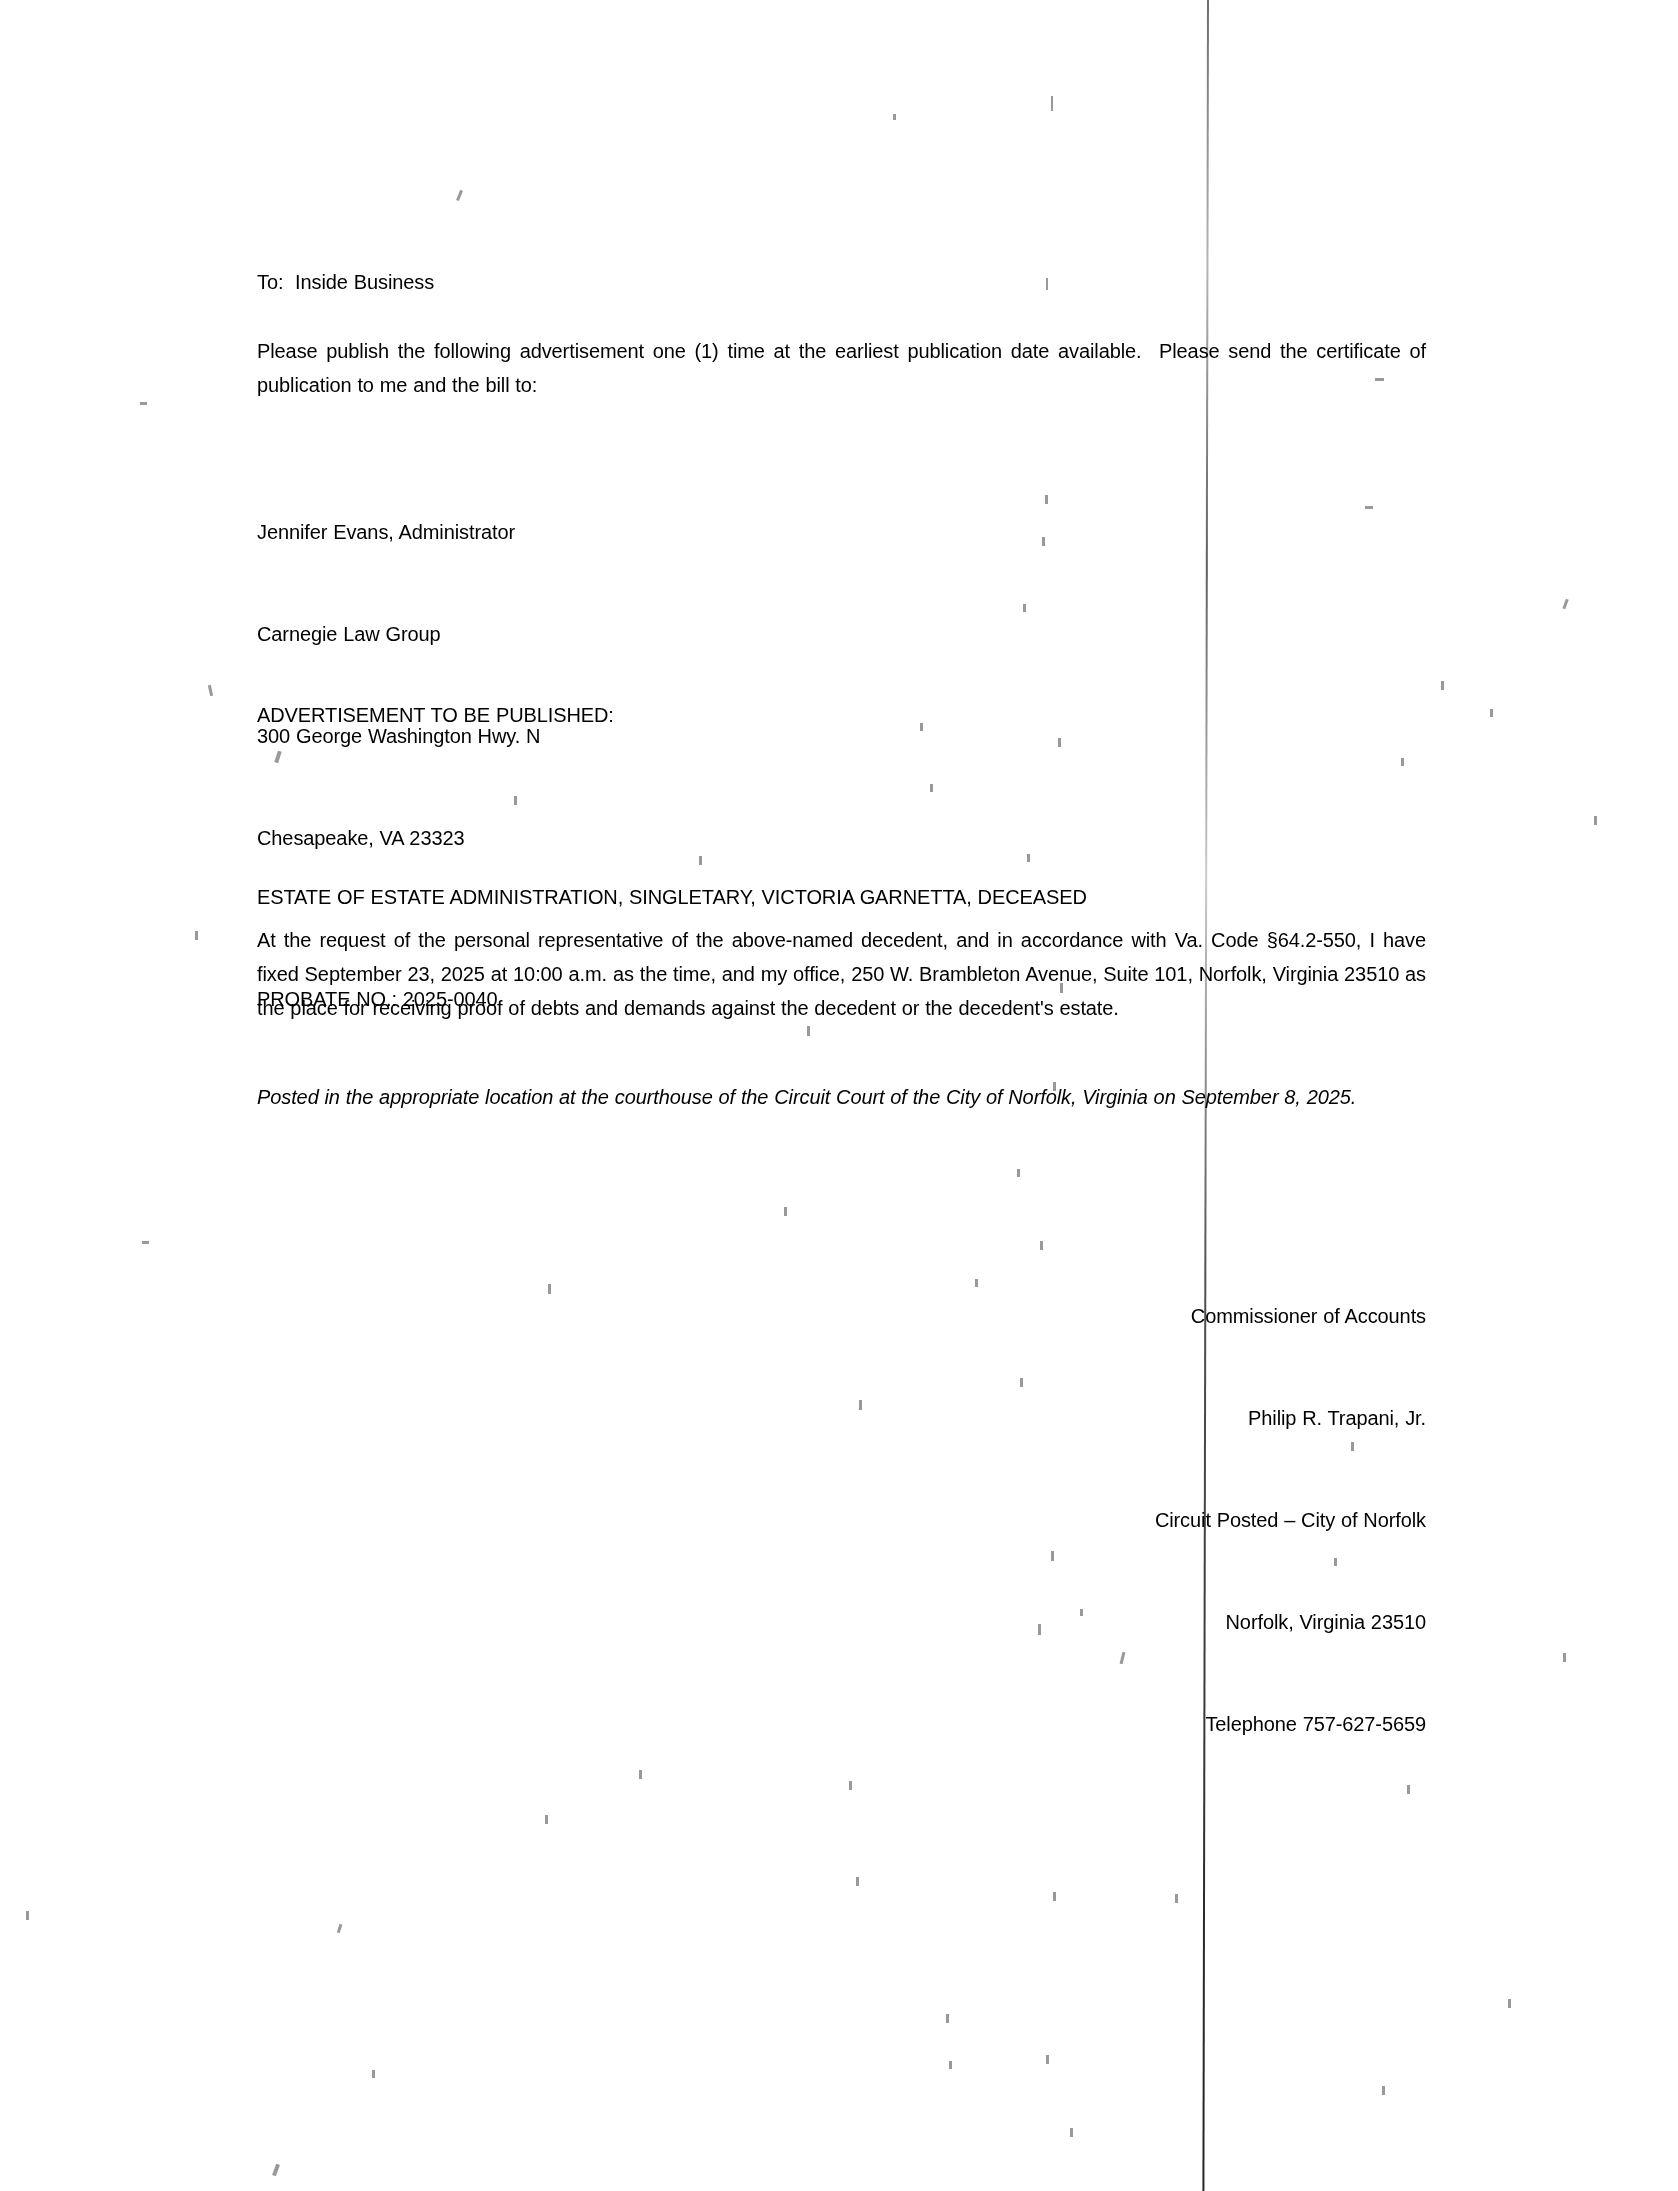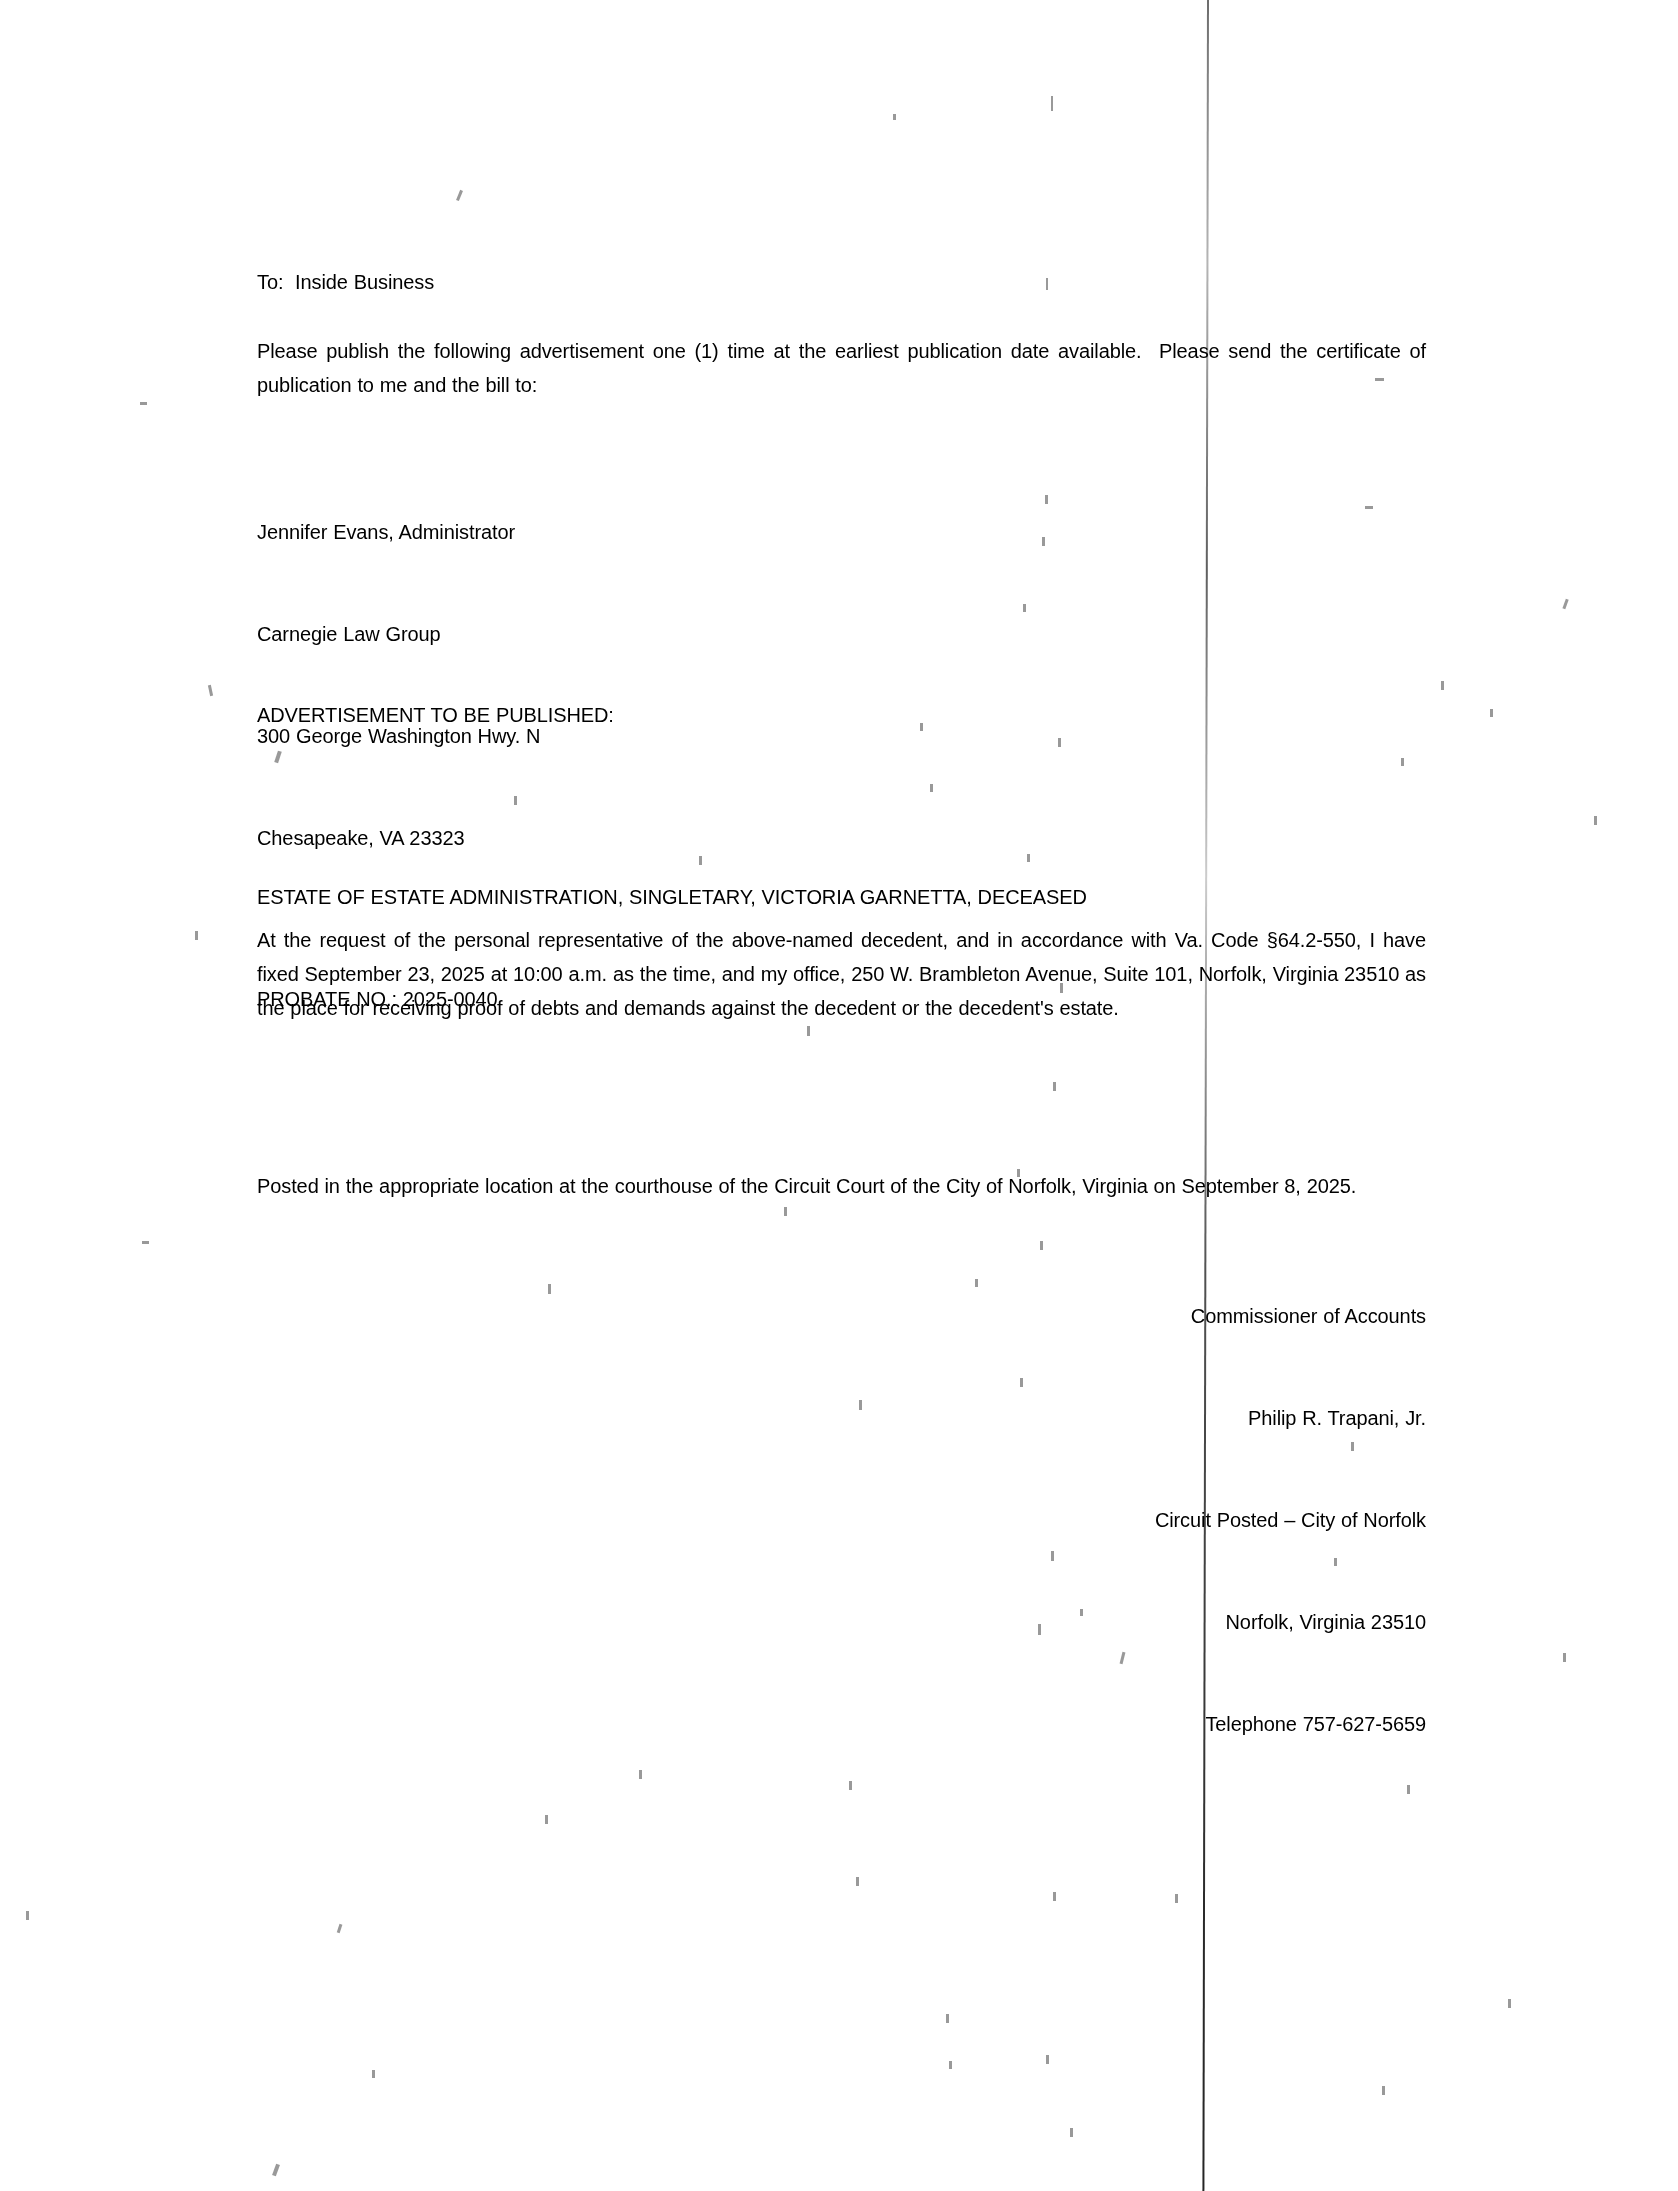--- a/index.html
+++ b/index.html
@@ -67,21 +67,21 @@
   .just { text-align: justify; text-align-last: left; }
   .rightblk { text-align: right; }
 
   
   #to-line            { top: 265px; }
   #publish-request    { top: 334px; }
   #recipient-address  { top: 447px; }
   #ad-heading         { top: 698px; }
   #estate-heading     { top: 812px; }
   #body-paragraph     { top: 923px; }
-  #posted-paragraph   { top: 1169px; }
+  #posted-paragraph   { top: 1080px; font-style: italic; }
   #signature-block    { top: 1231px; }
 
   .addr-line, .sig-line, .head-line { display: block; }
 </style>
 </head>
 <body>
 
 <div class="page">
 
   <div class="scan-line"></div>

